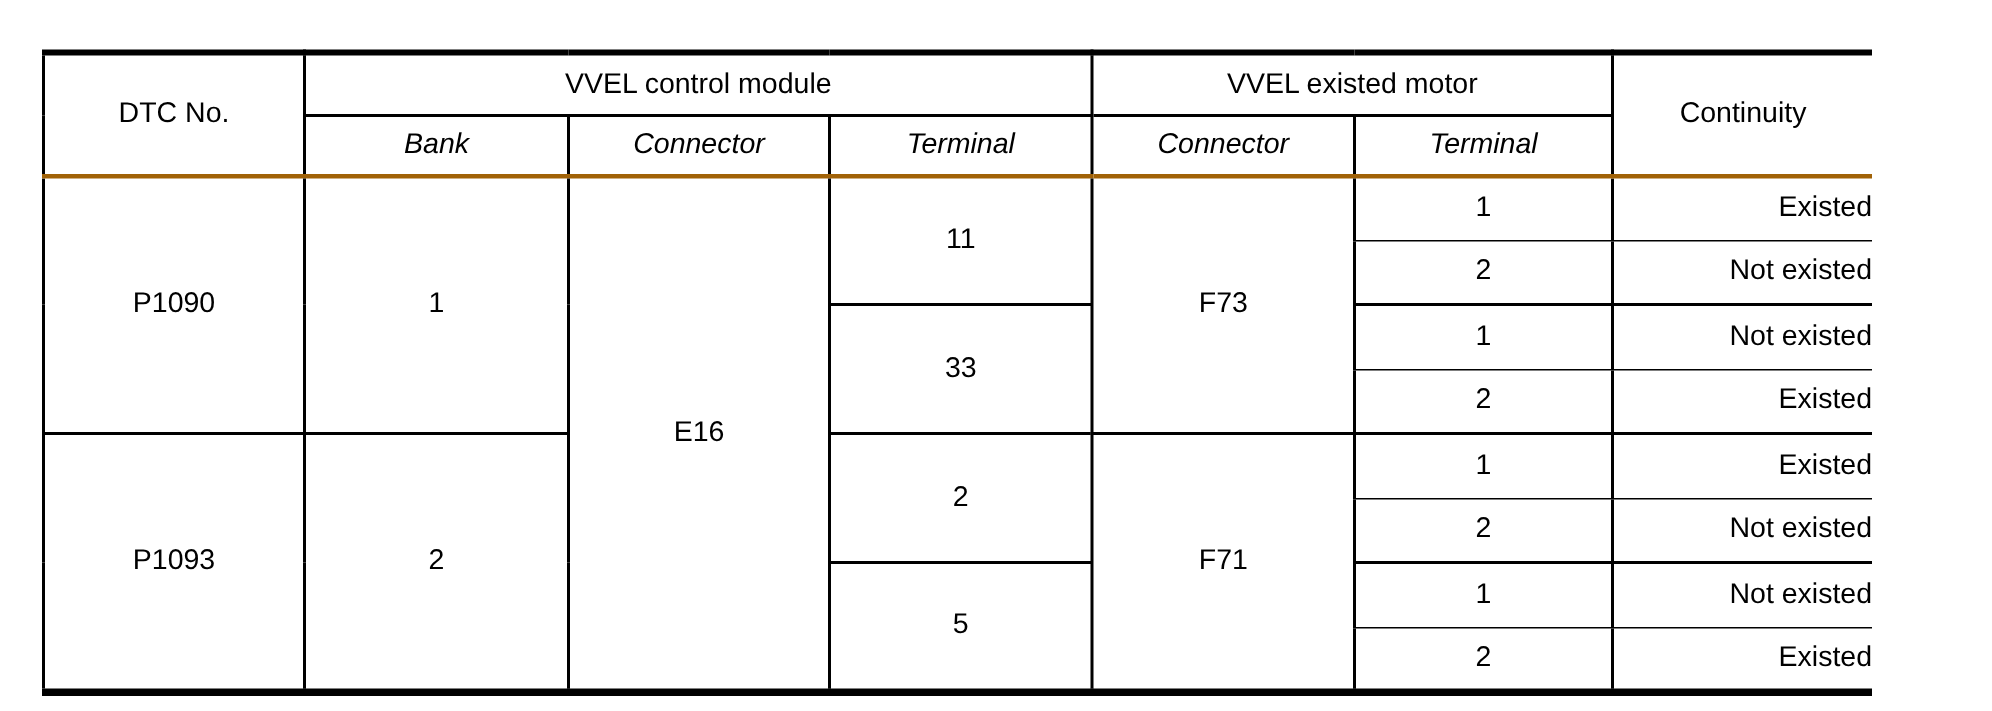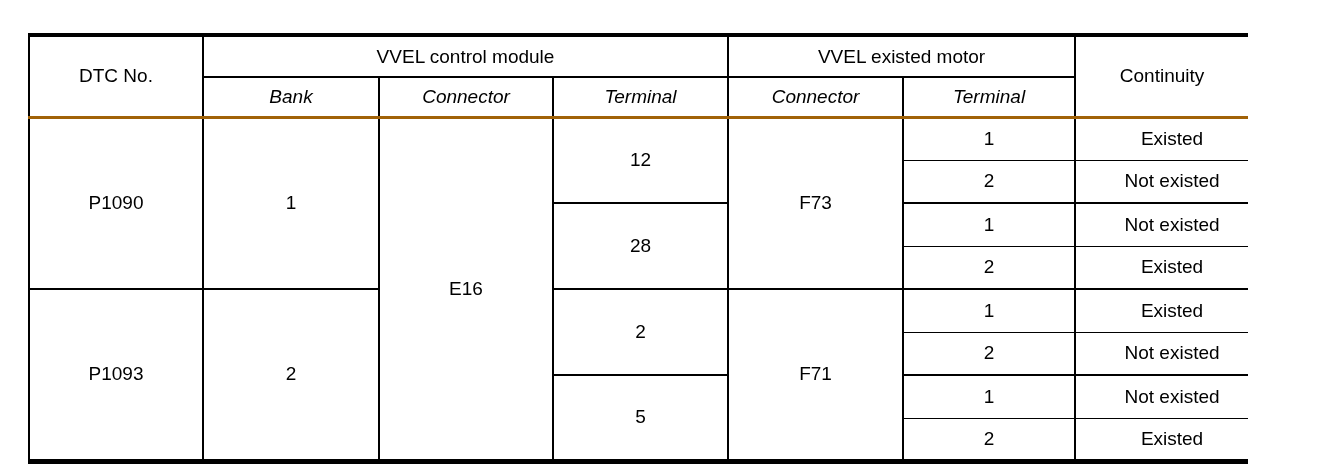--- a/index.html
+++ b/index.html
@@ -32,21 +32,21 @@
     overflow: hidden;
   }
   .c0 { border-left: none; }
   tr.hdr1 { height: 42px; border-bottom: 2px solid #000; }
   tr.hdr2 { height: 40px; border-bottom: 3px solid #000; font-style: italic; }
   tr.r    { height: 43px; }
   tr.thin  { border-bottom: 1px solid #000; }
   tr.group { border-bottom: 2px solid #000; }
   .bb2 { border-bottom: 2px solid #000; }
   .bb3 { border-bottom: 3px solid #a16207; }
-  td.cont { text-align: center; padding-left: 20px; margin-left: 18px; }
+  td.cont { text-align: right; padding-left: 20px; margin-left: 18px; }
 </style>
 </head>
 <body>
 
 <div class="canvas">
   <table class="cont-table">
     <colgroup>
       <col style="width:174px">
       <col style="width:176px">
       <col style="width:174px">
@@ -67,31 +67,31 @@
         <th class="bb3">Connector</th>
         <th class="bb3">Terminal</th>
         <th class="bb3">Connector</th>
         <th class="bb3">Terminal</th>
       </tr>
 
       <tr class="r thin">
         <td class="c0 bb2" rowspan="4">P1090</td>
         <td class="bb2" rowspan="4">1</td>
         <td rowspan="8">E16</td>
-        <td class="bb2" rowspan="2">12</td>
+        <td class="bb2" rowspan="2">11</td>
         <td class="bb2" rowspan="4">F73</td>
         <td>1</td>
         <td class="cont">Existed</td>
       </tr>
       <tr class="r group">
         <td>2</td>
         <td class="cont">Not existed</td>
       </tr>
       <tr class="r thin">
-        <td class="bb2" rowspan="2">28</td>
+        <td class="bb2" rowspan="2">33</td>
         <td>1</td>
         <td class="cont">Not existed</td>
       </tr>
       <tr class="r group">
         <td>2</td>
         <td class="cont">Existed</td>
       </tr>
 
       <tr class="r thin">
         <td class="c0" rowspan="4">P1093</td>

